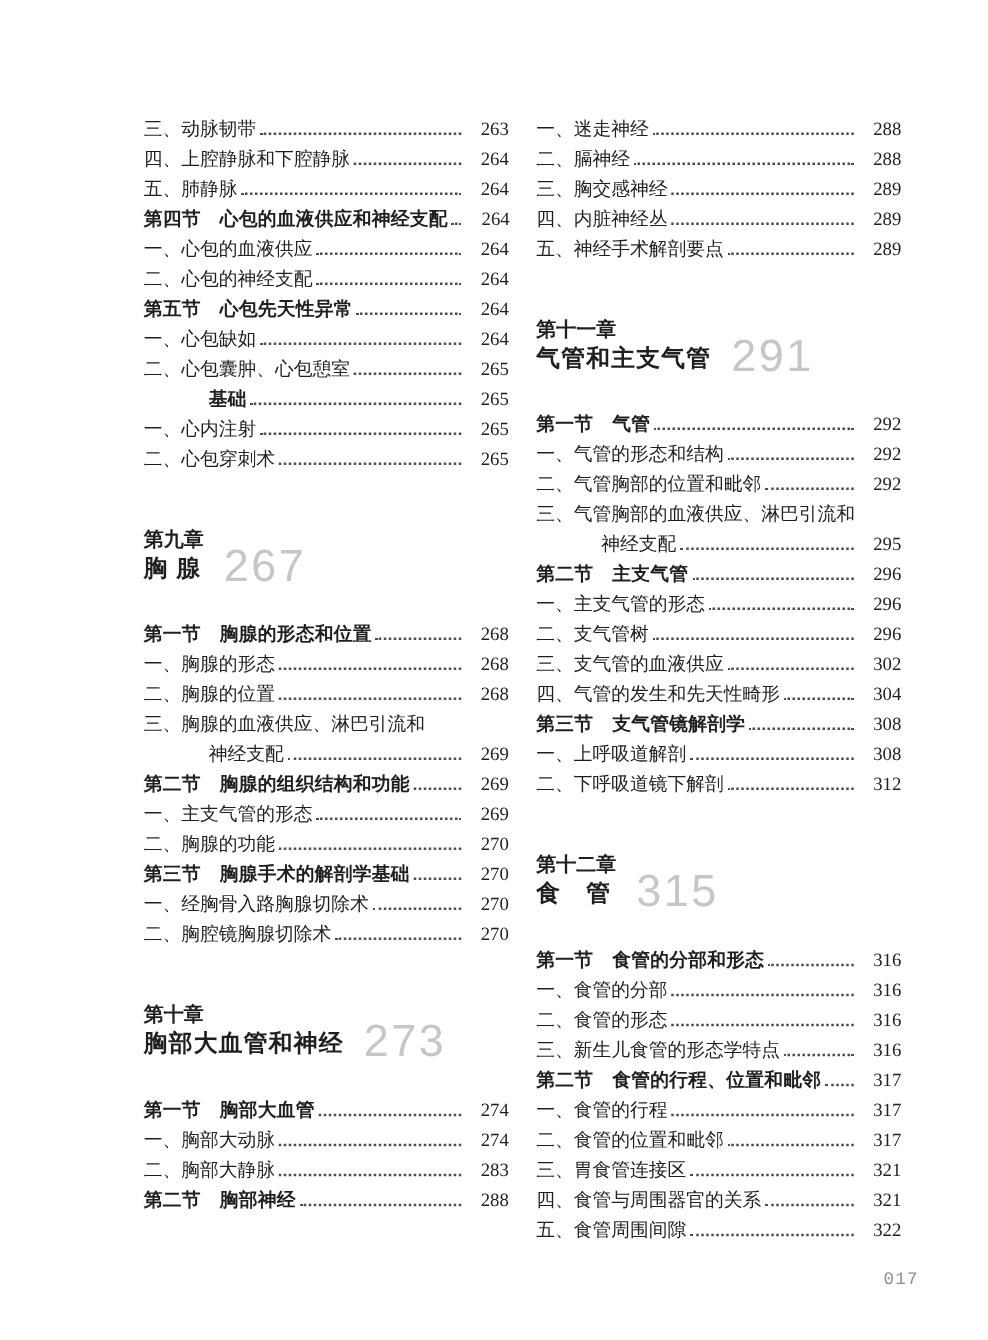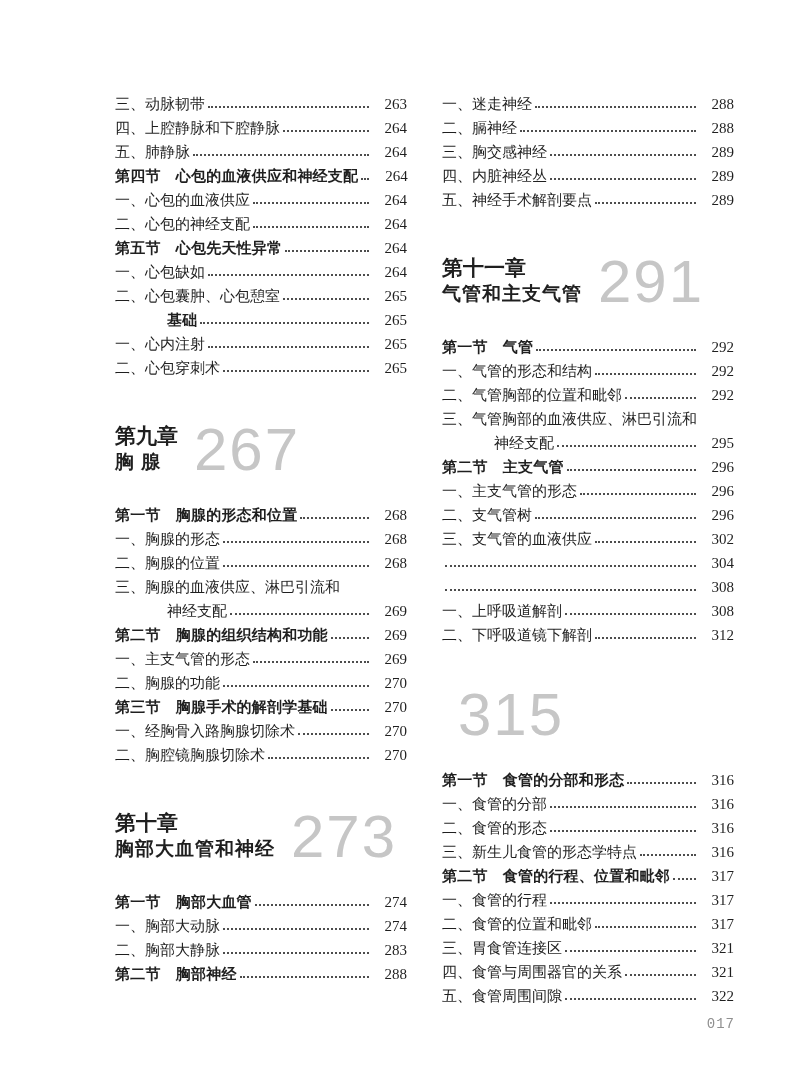--- a/index.html
+++ b/index.html
@@ -6,41 +6,41 @@
     --text:#1f1f1f; --chapter-number:#c6c6c6; --footer:#8f8f8f;
     --leader-dots:#4d4d4d; --background:#ffffff;
   }
   html,body{margin:0;padding:0}
   body{
     width:790px;height:1072px;background:var(--background);
     font-family:"Liberation Serif","DejaVu Serif",serif;
     color:var(--text);position:relative;overflow:hidden;
   }
   .page{position:absolute;inset:0;padding:92px 55px 0 115px;box-sizing:border-box}
-  .cols{display:flex;gap:35px}
+  .cols{display:flex;gap:22px}
   .col{width:292px;flex:0 0 292px}
   .entry{font-size:15px;line-height:24px}
   .line{display:flex;align-items:baseline}
   .line .txt{white-space:nowrap}
   .line.cont{padding-left:52px}
   .section .txt{font-weight:700;letter-spacing:.2px}
   .dots{
     flex:1 1 10px;min-width:8px;height:0;
     border-bottom:2px dotted var(--leader-dots);
     align-self:center;margin:0 3px;transform:translateY(3px);
   }
   .pg{margin-left:13px;white-space:nowrap}
   .chapter{
     display:flex;align-items:flex-end;margin:42px 0 28px;
     font-family:"Liberation Sans","DejaVu Sans",sans-serif;
   }
-  .ch-label{font-size:21px;font-weight:700;line-height:1.35}
+  .ch-label{font-size:16px;font-weight:700;line-height:1.35}
   .ch-title{font-size:19px;font-weight:700;line-height:1.3;letter-spacing:1px}
   .ch-num{
-    font-size:60px;line-height:.85;color:var(--chapter-number);
+    font-size:36px;line-height:.85;color:var(--chapter-number);
     margin-left:16px;font-weight:400;letter-spacing:2px;
   }
   .footer{
     position:absolute;top:1016px;right:55px;
     font-family:Liberation Mono, monospace;
     font-size:14px;color:var(--footer);letter-spacing:1px;
   }
 </style>
 </head>
 <body>
@@ -345,45 +345,51 @@
         </div>
         <div class="entry">
           <div class="line">
             <span class="txt">三、支气管的血液供应</span>
             <span class="dots"></span>
             <span class="pg">302</span>
           </div>
         </div>
         <div class="entry">
           <div class="line">
+            <span class="txt">四、气管的发生和先天性畸形</span>
             <span class="dots"></span>
             <span class="pg">304</span>
           </div>
         </div>
         <div class="entry section">
           <div class="line">
+            <span class="txt">第三节　支气管镜解剖学</span>
             <span class="dots"></span>
             <span class="pg">308</span>
           </div>
         </div>
         <div class="entry">
           <div class="line">
             <span class="txt">一、上呼吸道解剖</span>
             <span class="dots"></span>
             <span class="pg">308</span>
           </div>
         </div>
         <div class="entry">
           <div class="line">
             <span class="txt">二、下呼吸道镜下解剖</span>
             <span class="dots"></span>
             <span class="pg">312</span>
           </div>
         </div>
         <div class="chapter">
+          <div class="ch-left">
+            <div class="ch-label">第十二章</div>
+            <div class="ch-title">食　管</div>
+          </div>
           <div class="ch-num">315</div>
         </div>
         <div class="entry section">
           <div class="line">
             <span class="txt">第一节　食管的分部和形态</span>
             <span class="dots"></span>
             <span class="pg">316</span>
           </div>
         </div>
         <div class="entry">

